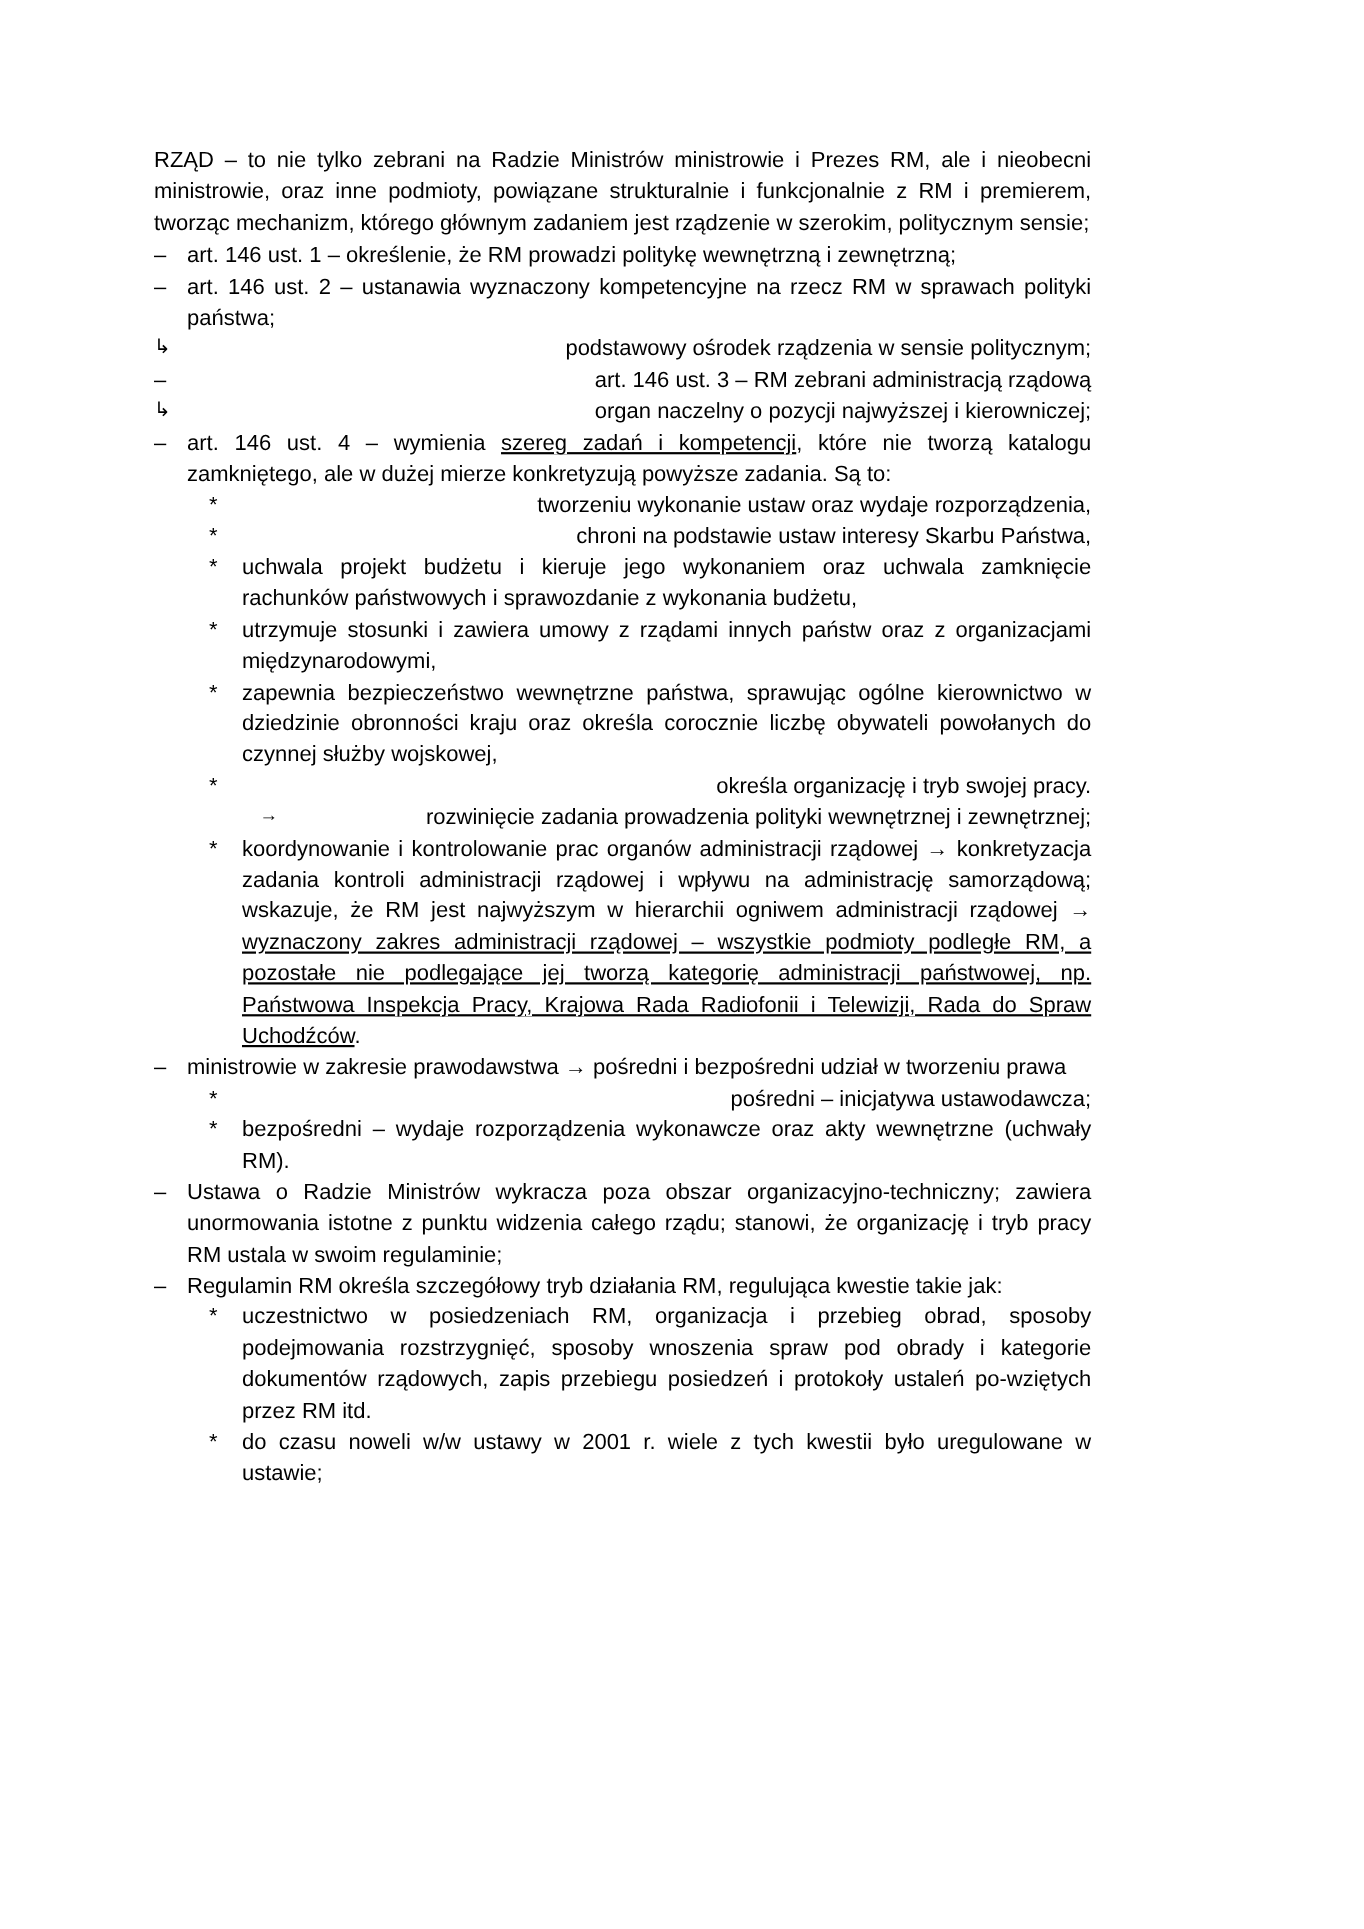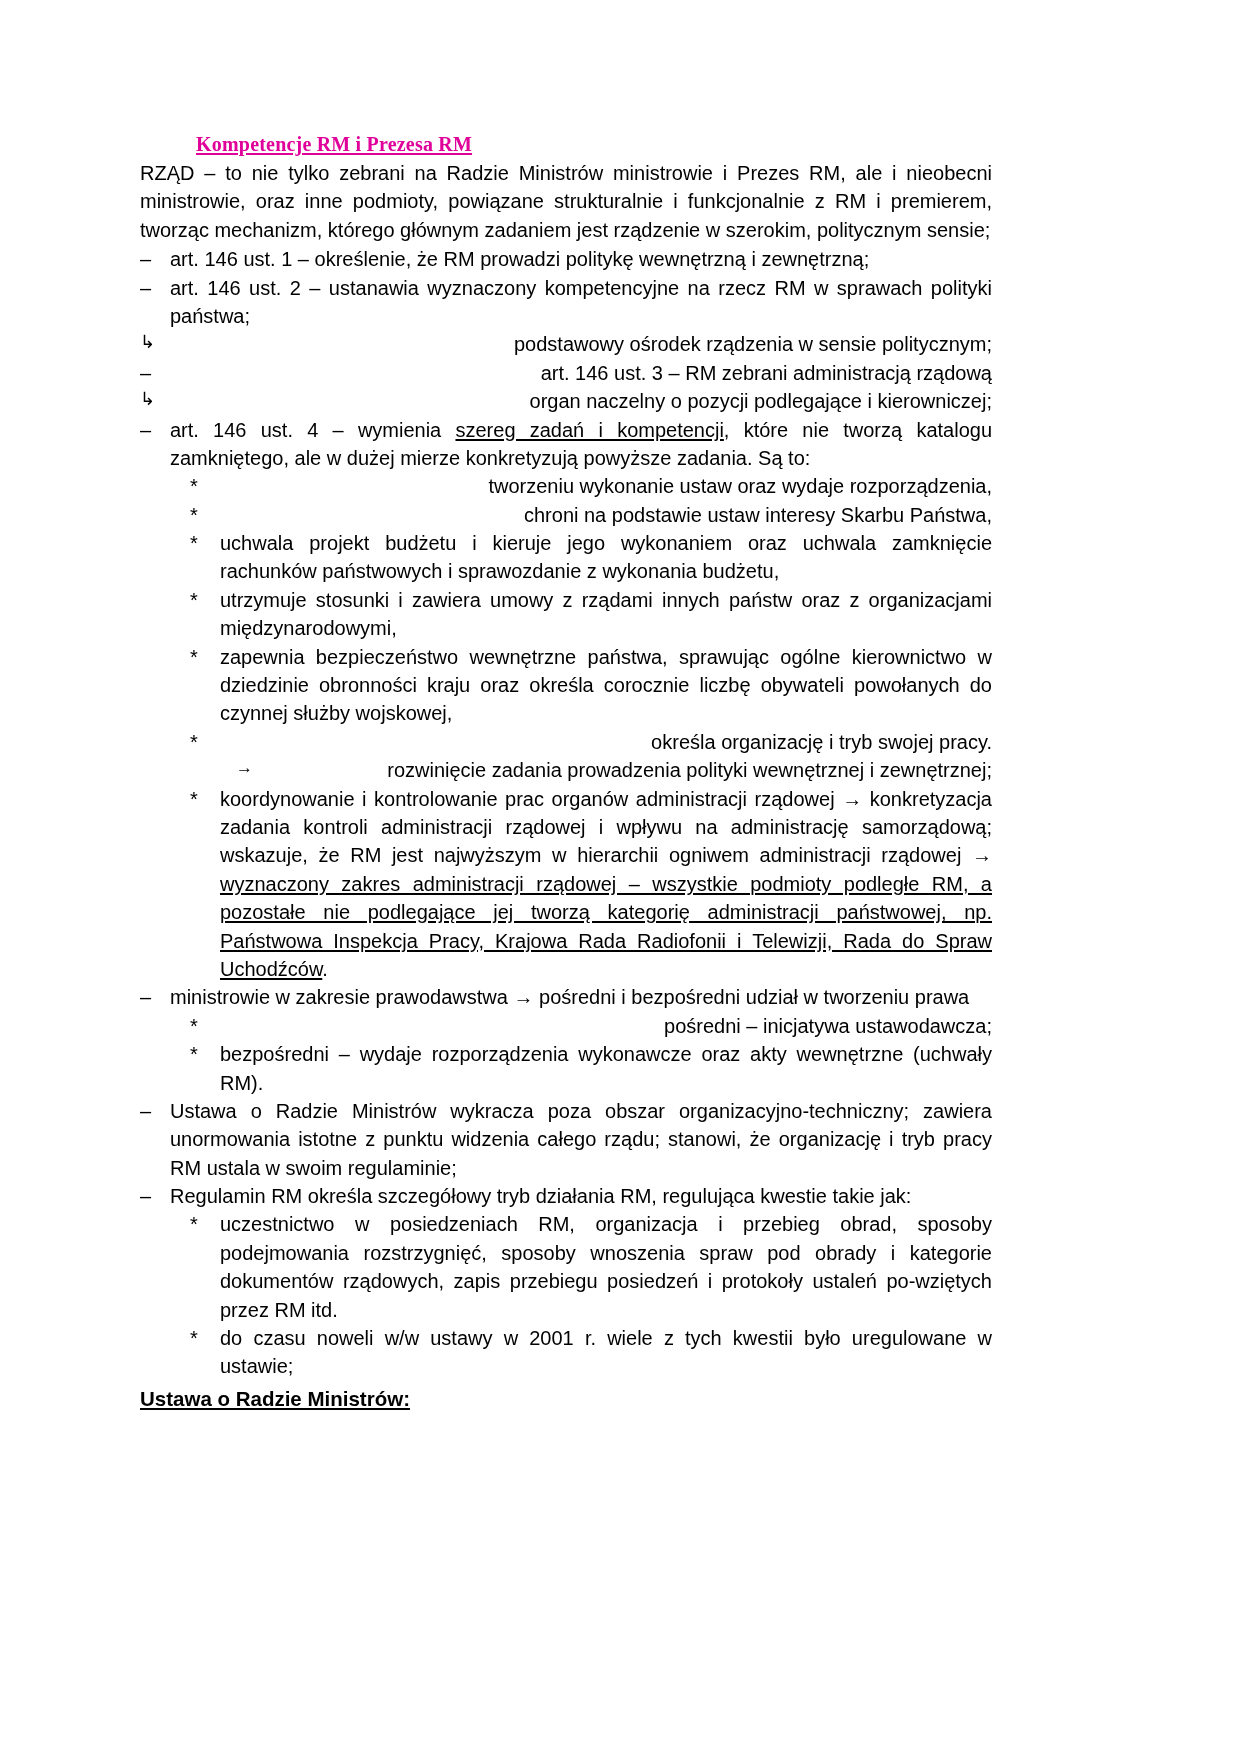--- a/index.html
+++ b/index.html
@@ -97,21 +97,20 @@
 
   b, strong { font-weight: normal; }
   u { text-decoration: underline; text-underline-offset: 2px; }
 </style>
 </head>
 <body>
 
 <div class="page">
   <div class="content">
 
-    <div class="title-pink">Kompetencje RM i Prezesa RM</div>
 
     <p class="para lead"><b>RZĄD</b><span> – to nie tylko zebrani na Radzie Ministrów ministrowie i Prezes RM, ale i nieobecni ministrowie, oraz inne podmioty, powiązane strukturalnie i funkcjonalnie z RM i premierem, tworząc mechanizm, którego głównym zadaniem jest rządzenie w szerokim, politycznym sensie;</span></p>
 
     <div class="row lvl1">
       <span class="bullet">–</span>
       <span class="body"><span>art. 146 ust. 1 – określenie, że RM prowadzi </span><b>politykę wewnętrzną i zewnętrzną</b><span>;</span></span>
     </div>
 
     <div class="row lvl1">
       <span class="bullet">–</span>
@@ -123,21 +122,21 @@
       <span class="body nojust">podstawowy ośrodek rządzenia w sensie politycznym;</span>
     </div>
 
     <div class="row lvl1">
       <span class="bullet">–</span>
       <span class="body nojust"><span>art. 146 ust. 3 – RM </span><b>zebrani administracją rządową</b></span>
     </div>
 
     <div class="row lvl1b">
       <span class="bullet">↳</span>
-      <span class="body nojust">organ naczelny o pozycji podlegające i kierowniczej;</span>
+      <span class="body nojust">organ naczelny o pozycji najwyższej i kierowniczej;</span>
     </div>
 
     <div class="row lvl1">
       <span class="bullet">–</span>
       <span class="body"><span>art. 146 ust. 4 – wymienia </span><u>szereg zadań i kompetencji</u><span>, które nie tworzą katalogu zamkniętego, ale w dużej mierze </span><b>konkretyzują powyższe zadania</b><span>. Są to:</span></span>
     </div>
 
     <div class="row lvl2">
       <span class="bullet">*</span>
       <span class="body nojust">tworzeniu wykonanie ustaw oraz wydaje rozporządzenia,</span>
@@ -199,16 +198,15 @@
 
     <div class="row lvl2">
       <span class="bullet">*</span>
       <span class="body">uczestnictwo w posiedzeniach RM, organizacja i przebieg obrad, sposoby podejmowania rozstrzygnięć, sposoby wnoszenia spraw pod obrady i kategorie dokumentów rządowych, zapis przebiegu posiedzeń i protokoły ustaleń po-wziętych przez RM itd.</span>
     </div>
     <div class="row lvl2">
       <span class="bullet">*</span>
       <span class="body">do czasu noweli w/w ustawy w 2001 r. wiele z tych kwestii było uregulowane w ustawie;</span>
     </div>
 
-    <div class="heading-black"><span>Ustawa o Radzie Ministrów:</span></div>
 
   </div>
 </div>
 
 </body></html>

